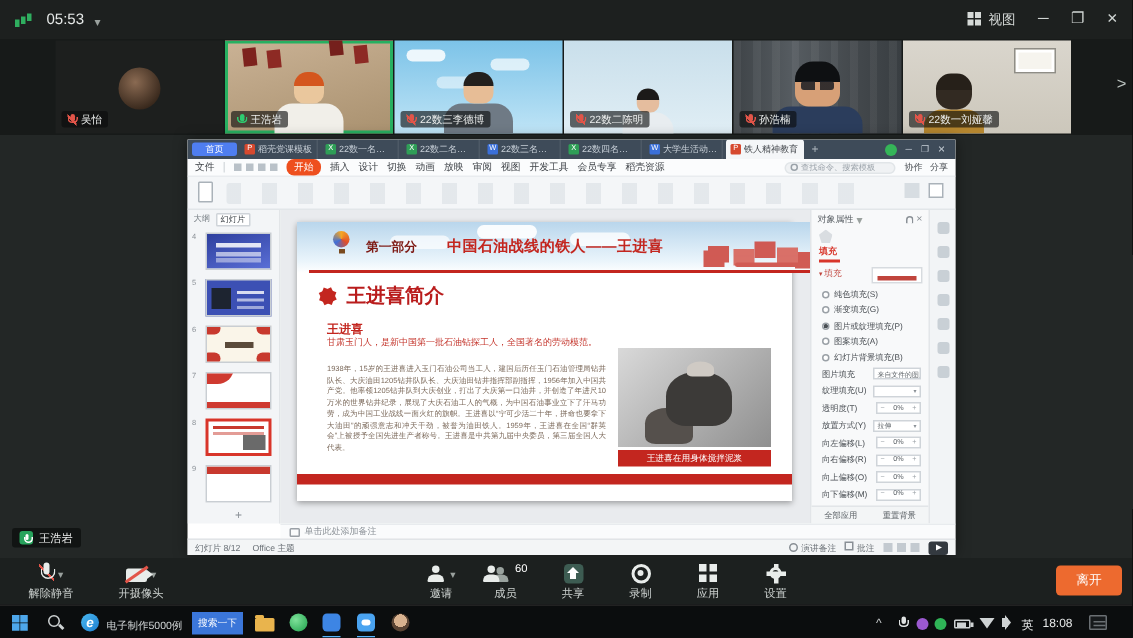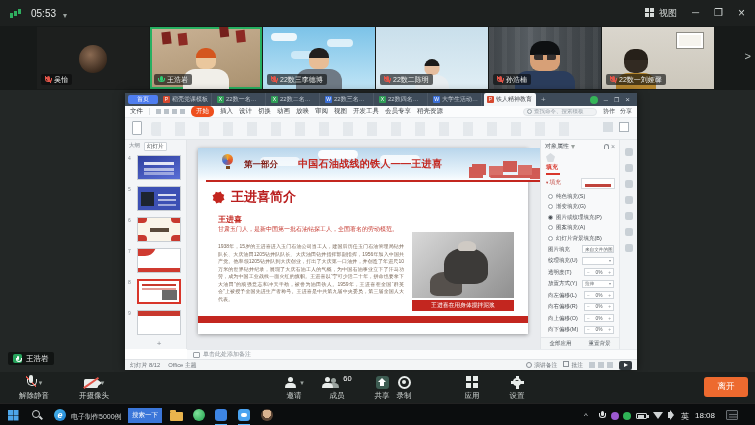--- a/index.html
+++ b/index.html
@@ -189,21 +189,21 @@
   .presenter{position:absolute;left:8px;top:262px;height:13px;background:rgba(10,13,12,.7);border-radius:2px;display:flex;align-items:center;gap:4px;padding:0 5px;color:#edefee;font-size:7.5px}
   .gm{width:9px;height:9px;border-radius:2px;background:#27a35c;position:relative;flex:none}
   .gm::before{content:"";position:absolute;left:3.5px;top:1.5px;width:2px;height:4px;border-radius:1px;background:#fff}
   .gm::after{content:"";position:absolute;left:2.5px;top:3.5px;width:4px;height:3px;border:1px solid #fff;border-top:none;border-radius:0 0 3px 3px}
 
   
   .mtoolbar{position:absolute;left:0;top:372px;width:755px;height:31px;background:#1c201f}
   .mctl{position:absolute;top:3px;display:flex;flex-direction:column;align-items:center;gap:2px;color:#ccd1cf;font-size:7.5px}
   .mc-un{left:6px;width:56px}.mc-cam{left:64px;width:60px}
   .c-invite{left:272px;width:44px}.c-members{left:315px;width:44px}.c-share{left:360px;width:44px}
-  .c-record{left:382px;width:44px}.c-apps{left:450px;width:44px}.c-settings{left:495px;width:44px}
+  .c-record{left:405px;width:44px}.c-apps{left:450px;width:44px}.c-settings{left:495px;width:44px}
   .iconrow{height:14px;display:flex;align-items:center;gap:3px}
   .bmic{position:relative;width:10px;height:14px;background:linear-gradient(45deg,transparent 46%,#e25549 46% 56%,transparent 56%)}
   .bmic::before{content:"";position:absolute;left:3px;top:0;width:4px;height:8px;border-radius:2px;background:#e8ecea}
   .bmic::after{content:"";position:absolute;left:1px;top:4px;width:8px;height:6px;border:1px solid #e8ecea;border-top:none;border-radius:0 0 5px 5px}
   .bcam{position:relative;width:14px;height:9px;background:#e8ecea;border-radius:1.5px;margin-top:2px}
   .bcam::before{content:"";position:absolute;right:-4px;top:1.5px;border-left:4px solid #e8ecea;border-top:3px solid transparent;border-bottom:3px solid transparent}
   .bcam::after{content:"";position:absolute;left:-2px;top:3.5px;width:18px;height:1.6px;background:#e25549;transform:rotate(-35deg)}
   .mcarat::before{content:"▾";color:#9aa19e;font-size:7px}
   .bper{position:relative;width:13px;height:13px}
   .bper::before{content:"";position:absolute;left:4px;top:1px;width:5px;height:5px;border-radius:50%;background:#e8ecea}

